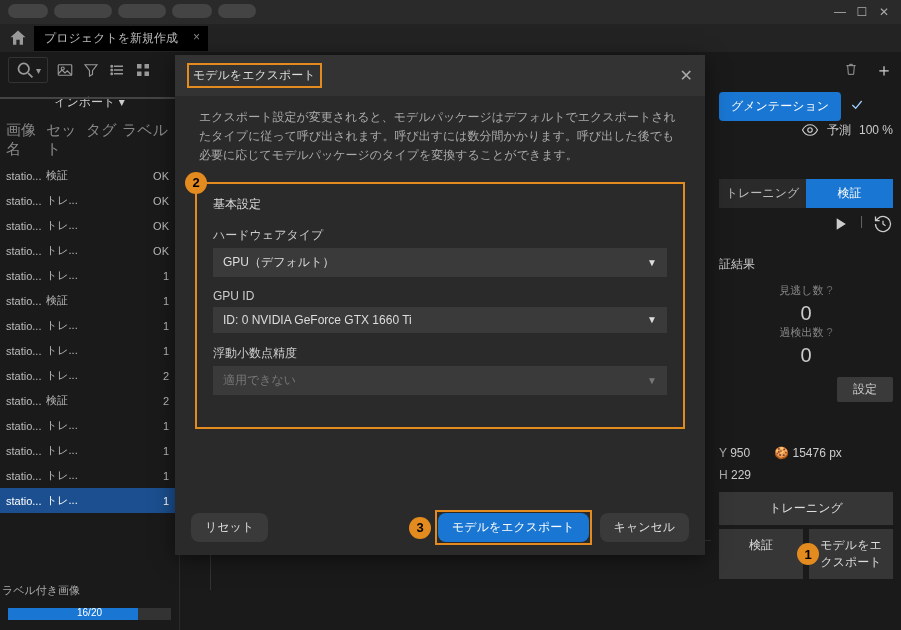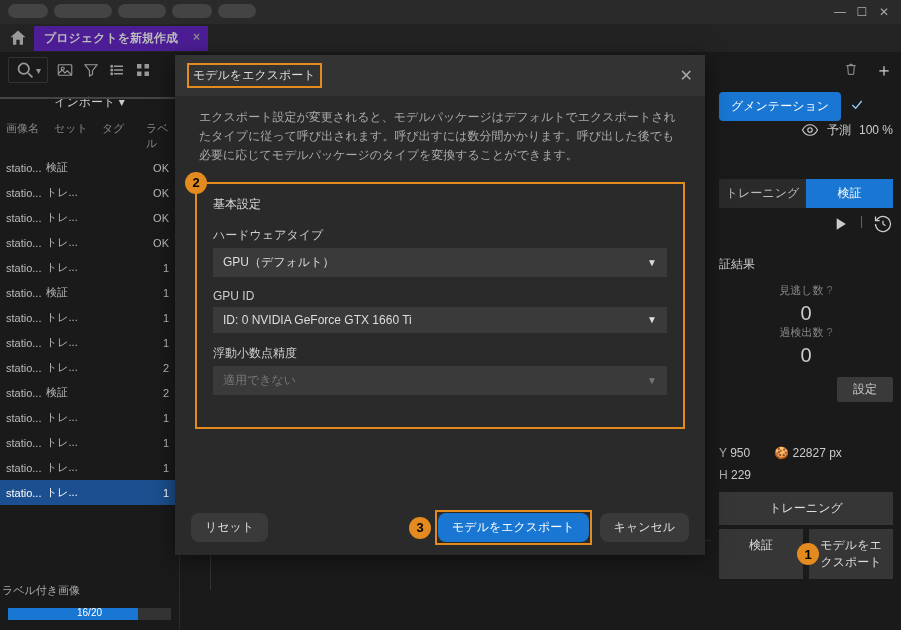--- a/index.html
+++ b/index.html
@@ -7,37 +7,37 @@
   
   
   .titlebar { height: 24px; background: #2a2a2a; display: flex; align-items: center; padding: 0 8px; }
   .titlebar .pill { height: 14px; background: #444; border-radius: 7px; margin-right: 6px; }
   .titlebar .spacer { flex: 1; }
   .winbtn { width: 18px; height: 18px; color: #aaa; display: inline-flex; align-items: center; justify-content: center; margin-left: 4px; cursor: pointer; }
   
   
   .tabs { height: 28px; background: #232323; display: flex; align-items: center; padding: 0 8px; }
   .home-icon { width: 20px; color: #999; display: flex; align-items: center; justify-content: center; }
-  .tab { background: #4c1d95; padding: 4px 30px 4px 10px; margin-left: 6px; color: #bbb; position: relative; font-weight: bold; }
+  .tab { background: #000000; padding: 4px 30px 4px 10px; margin-left: 6px; color: #bbb; position: relative; }
   
   
   .topbar { height: 36px; display: flex; align-items: center; padding: 0 8px; gap: 8px; }
   .search { display: flex; align-items: center; padding: 2px 6px; color: #999; border: 1px solid #333; border-radius: 2px; width: 40px; }
   .ticon { width: 18px; height: 18px; display: flex; align-items: center; justify-content: center; color: #999; cursor: pointer; }
   .topbar-spacer { flex: 1; }
   .trash { color: #999; margin-right: 8px; cursor: pointer; }
   .plus { color: #ccc; font-size: 18px; cursor: pointer; }
   
   
   .main { display: flex; position: absolute; top: 88px; bottom: 0; left: 0; right: 0; }
   
   
   .left { width: 180px; background: #1a1a1a; display: flex; flex-direction: column; border-right: 1px solid #2a2a2a; }
   .importbar { text-align: center; padding: 6px; color: #ccc; cursor: pointer; }
-  .colhead { display: flex; padding: 4px 6px; color: #888; font-size: 11px; gap: 8px; }
+  .colhead { display: flex; padding: 4px 6px; color: #888; font-size: 15px; }
   .colhead span:nth-child(1) { width: 40px; }
   .colhead span:nth-child(2) { width: 40px; }
   .colhead span:nth-child(3) { width: 36px; }
   .colhead span:nth-child(4) { flex: 1; }
   .listwrap { flex: 1; overflow: hidden; }
   .row { display: flex; padding: 5px 6px; color: #bbb; font-size: 11px; align-items: center; }
   .row.selected { background: #1b4f8f; color: #fff; }
   .row .c1 { width: 40px; overflow: hidden; text-overflow: ellipsis; white-space: nowrap; }
   .row .c2 { width: 40px; overflow: hidden; text-overflow: ellipsis; white-space: nowrap; }
   .row .c3 { width: 36px; }
@@ -327,21 +327,21 @@
       <div class="stat">
         <div class="label"><span>過検出数</span> <span style="color:#666;">?</span></div>
         <div class="value">0</div>
       </div>
     </div>
     <div style="overflow:hidden;">
         <div class="setbtn">設定</div>
       </div>
     <div class="info-line">
       <span><span>Y</span> <span class="val">950</span></span>
-      <span><span class="cookie">🍪</span> <span class="val">22827 px</span></span>
+      <span><span class="cookie">🍪</span> <span class="val">15476 px</span></span>
     </div>
     <div class="info-line" style="margin-top:0;">
       <span><span>H</span> <span class="val">229</span></span>
     </div>
     <div class="bigbtn">トレーニング</div>
     <div class="two-btn">
       <div class="bigbtn">検証</div>
       <div class="bigbtn" style="position:relative;">
         <span>モデルをエクスポート</span>
         <div class="badge" style="left:-12px;top:50%;transform:translateY(-50%);">1</div>

